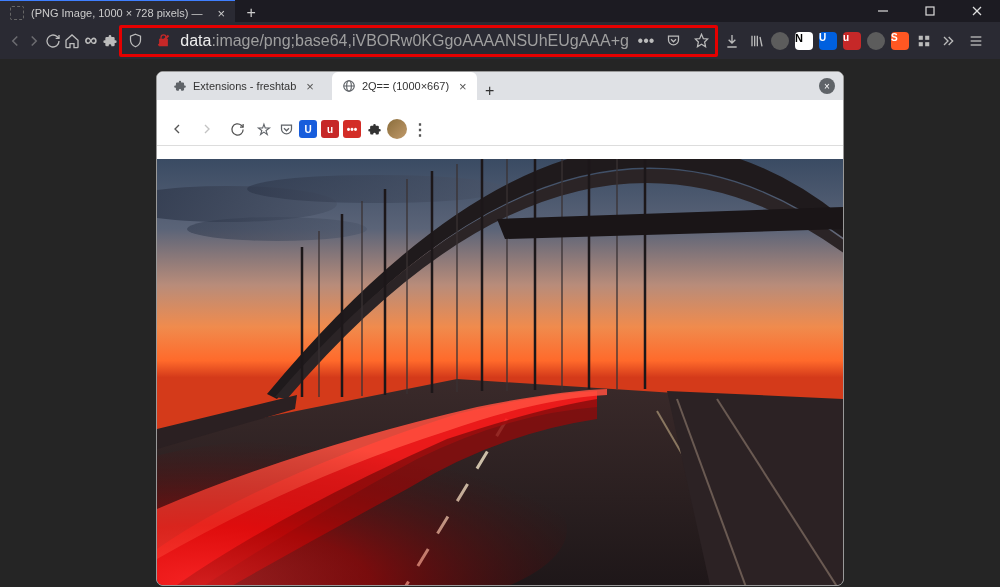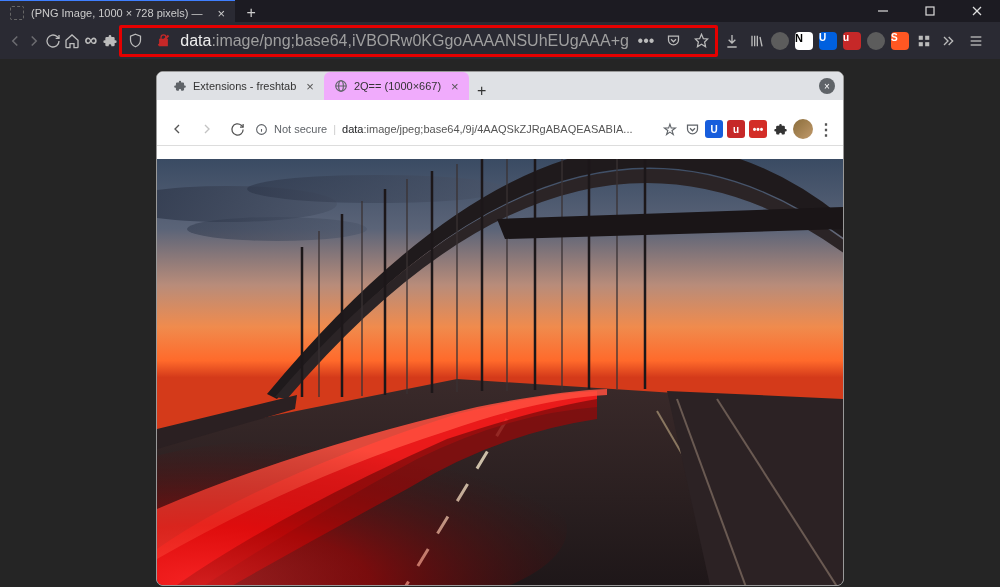--- a/index.html
+++ b/index.html
@@ -65,21 +65,21 @@
       gap:13px;
     }
     .chrome-tabstrip{
       height:28px; background:#dfe1e5; display:flex; align-items:flex-end; padding-left:6px; position:relative;
     }
     .chrome-tab{
       display:flex; align-items:center; gap:6px; height:28px; padding:0 10px; font-size:11px;
       background:#dfe1e5; border-radius:6px 6px 0 0; cursor:pointer;
       color:#333;
     }
-    .chrome-tab.active{background:#f0abfc;}
+    .chrome-tab.active{background:#ffffff;margin-left:8px;}
     .chrome-tab .fav{width:14px;height:14px;display:flex;align-items:center;justify-content:center;}
     .chrome-tab .c-close{font-size:13px; color:#555;margin-left:4px;}
     .chrome-newtab{width:26px; display:flex;align-items:center;justify-content:center;color:#333;font-size:16px;cursor:pointer;}
     .chrome-win-close{position:absolute;right:8px;top:6px;width:16px;height:16px;border-radius:50%;background:#5f6368;color:#fff;font-size:10px;display:flex;align-items:center;justify-content:center;cursor:pointer;}
     .chrome-toolbar{height:33px;background:#fff;border-bottom:1px solid #ddd;display:flex;align-items:center;gap:6px;padding:0 8px;}
     .c-btn{width:24px;height:24px;display:flex;align-items:center;justify-content:center;color:#555;cursor:pointer;}
     .c-btn.dis{opacity:.35;}
     .c-urlinfo{display:flex;align-items:center;gap:6px;font-size:11px;color:#555;white-space:nowrap;overflow:hidden;flex:1;}
     .not-secure{color:#5f6368;}
     .url-dark{color:#202124;}
@@ -280,30 +280,20 @@
       <div class="c-btn dis">
         <svg width="16" height="16" viewBox="0 0 24 24" fill="none" stroke="#555" stroke-width="2">
             <polyline points="9 18 15 12 9 6"></polyline>
           </svg>
       </div>
       <div class="c-btn">
         <svg width="15" height="15" viewBox="0 0 24 24" fill="none" stroke="#555" stroke-width="2">
             <path d="M21 12a9 9 0 1 1-3-6.7L21 8"></path>
             <polyline points="21 3 21 8 16 8"></polyline>
           </svg>
-      </div>
-      <div class="c-urlinfo">
-        <svg width="13" height="13" viewBox="0 0 24 24" fill="none" stroke="#5f6368" stroke-width="2">
-            <circle cx="12" cy="12" r="9"></circle>
-            <line x1="12" y1="8" x2="12" y2="8"></line>
-            <line x1="12" y1="11" x2="12" y2="16"></line>
-          </svg>
-        <span class="not-secure">Not secure</span>
-        <span class="c-pipe">|</span>
-        <span><span class="url-dark">data</span><span>:image/jpeg;base64,/9j/4AAQSkZJRgABAQEASABIA...</span></span>
       </div>
       <div class="chrome-ext">
         <span class="ce star">☆</span>
         <span class="ce">
           <svg width="15" height="15" viewBox="0 0 24 24" fill="none" stroke="#5f6368" stroke-width="2">
               <path d="M4 5h16v6a8 8 0 0 1-16 0z"></path>
               <polyline points="8 10 12 14 16 10"></polyline>
             </svg>
         </span>
         <span class="ce bw">U</span>

